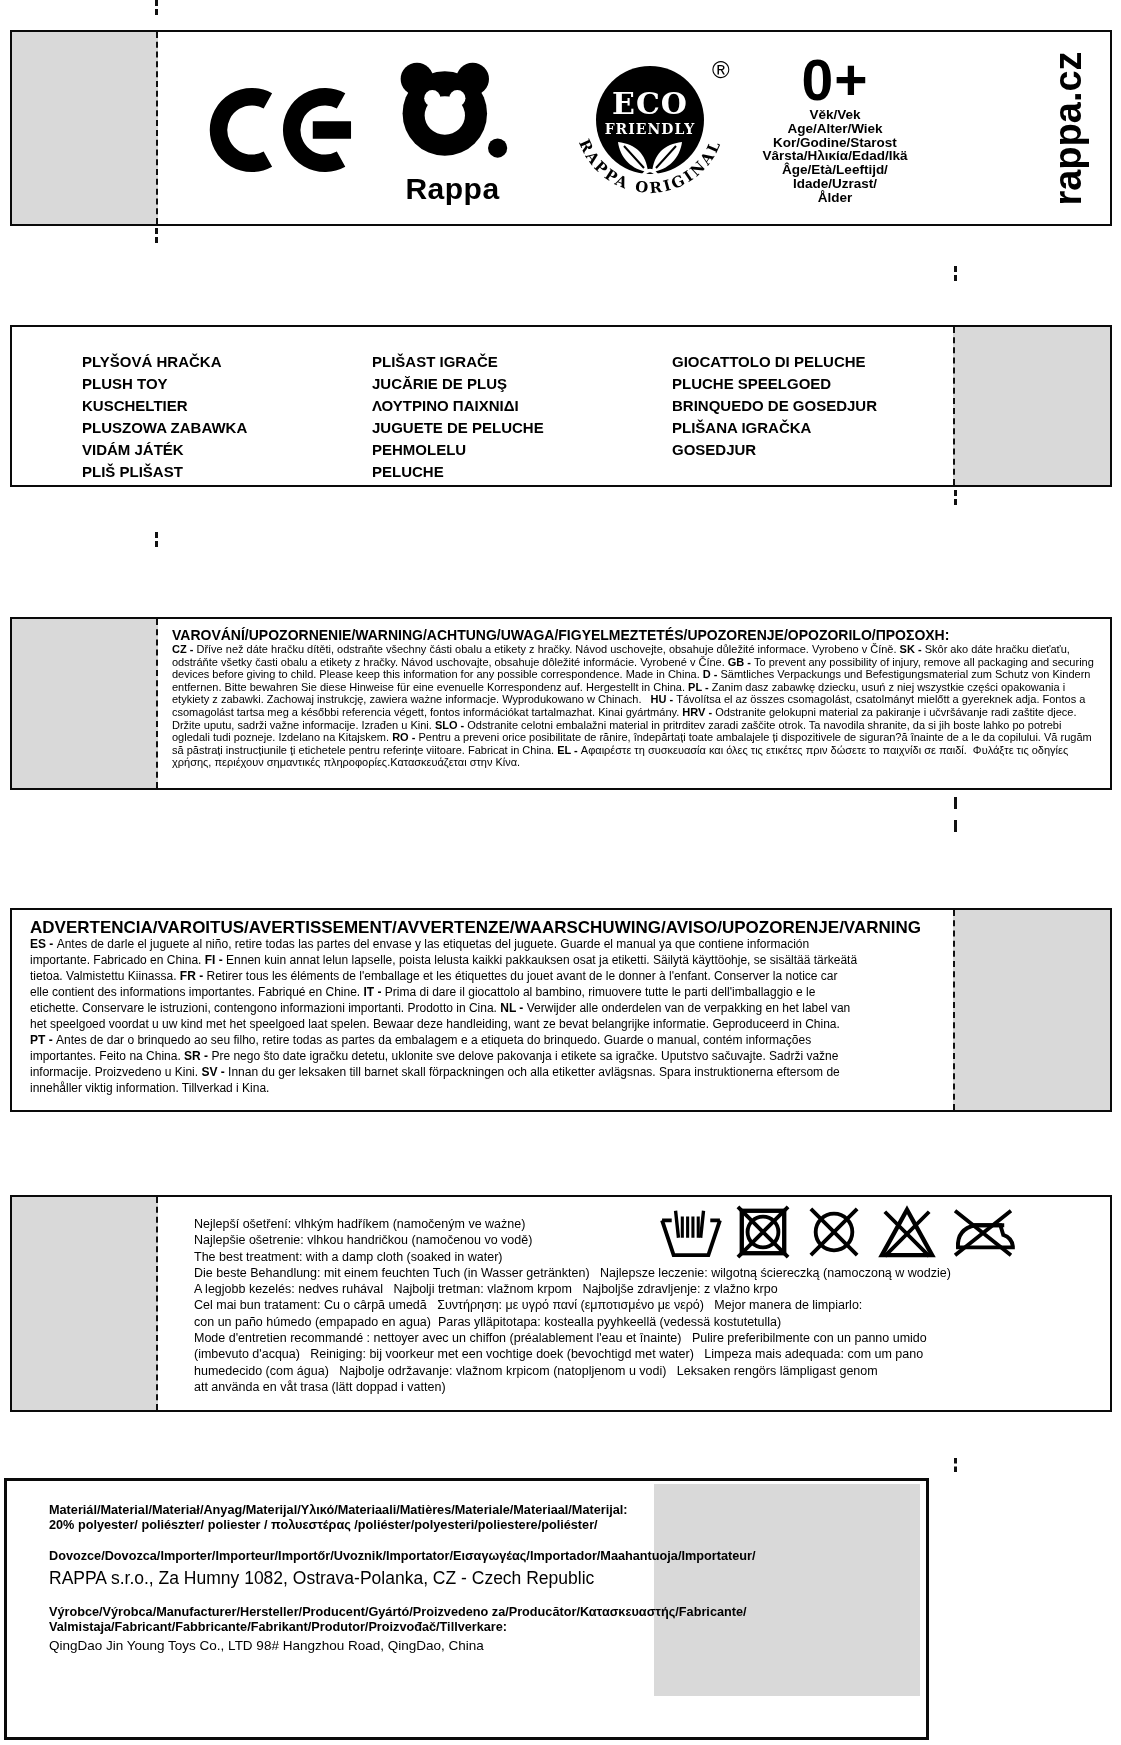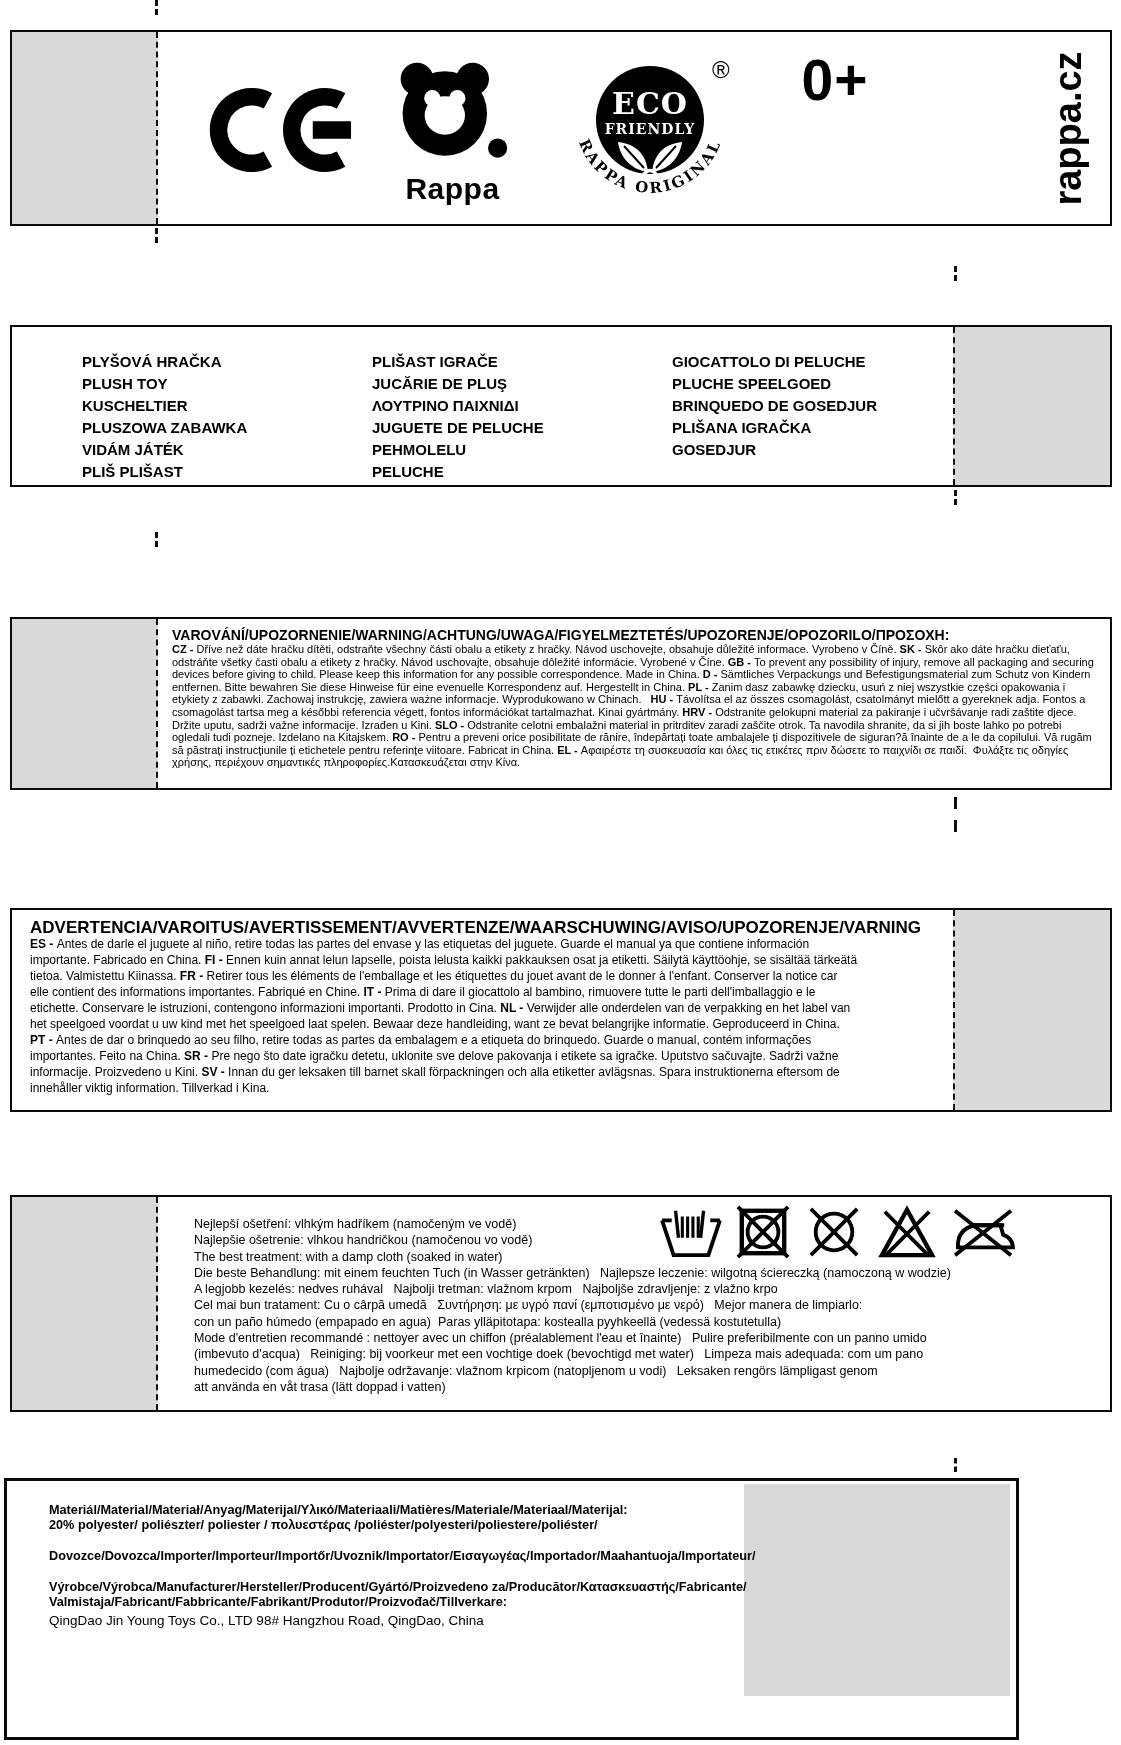--- a/index.html
+++ b/index.html
@@ -96,20 +96,29 @@
       </g>
       <path id="ecoArc" d="M 4 84 A 75 75 0 0 0 152 84" fill="none"></path>
       <text class="serif" font-size="15" font-weight="bold" letter-spacing="2.5" fill="#000">
         <textPath href="#ecoArc" startOffset="50%" text-anchor="middle">RAPPA ORIGINAL</textPath>
       </text>
     </svg>
   </div>
 
   <div class="hdr-item age-box" style="left:728px;top:20px">
     <div class="age-big">0+</div>
+    <div>
+        <div class="age-line">Věk/Vek</div>
+        <div class="age-line">Age/Alter/Wiek</div>
+        <div class="age-line">Kor/Godine/Starost</div>
+        <div class="age-line">Vârsta/Ηλικία/Edad/Ikä</div>
+        <div class="age-line">Âge/Età/Leeftijd/</div>
+        <div class="age-line">Idade/Uzrast/</div>
+        <div class="age-line">Ålder</div>
+      </div>
   </div>
 
   <div class="website-wrap" style="left:1008px;top:0;width:96px;height:192px">
     <span class="website">rappa.cz</span>
   </div>
 </div>
 
 <div class="sec" id="s2" style="left:10px;top:325px;width:1102px;height:162px">
   <div class="ph dash-l" style="right:0;top:0;width:157px;height:100%"></div>
   <div class="pn-col" style="left:70px">
@@ -149,21 +158,21 @@
   <div class="ph dash-l" style="right:0;top:0;width:157px;height:100%"></div>
   <div class="warn-text" style="left:18px;top:10px;width:828px">
     <div class="warn-title">ADVERTENCIA/VAROITUS/AVERTISSEMENT/AVVERTENZE/WAARSCHUWING/AVISO/UPOZORENJE/VARNING</div>
     <div class="warn-body"><b>ES - </b><span>Antes de darle el juguete al niño, retire todas las partes del envase y las etiquetas del juguete. Guarde el manual ya que contiene información importante. Fabricado en China. </span><b>FI - </b><span>Ennen kuin annat lelun lapselle, poista lelusta kaikki pakkauksen osat ja etiketti. Säilytä käyttöohje, se sisältää tärkeätä tietoa. Valmistettu Kiinassa. </span><b>FR - </b><span>Retirer tous les éléments de l'emballage et les étiquettes du jouet avant de le donner à l'enfant. Conserver la notice car elle contient des informations importantes. Fabriqué en Chine. </span><b>IT - </b><span>Prima di dare il giocattolo al bambino, rimuovere tutte le parti dell'imballaggio e le etichette. Conservare le istruzioni, contengono informazioni importanti. Prodotto in Cina. </span><b>NL - </b><span>Verwijder alle onderdelen van de verpakking en het label van het speelgoed voordat u uw kind met het speelgoed laat spelen. Bewaar deze handleiding, want ze bevat belangrijke informatie. Geproduceerd in China.     </span><b>PT - </b><span>Antes de dar o brinquedo ao seu filho, retire todas as partes da embalagem e a etiqueta do brinquedo. Guarde o manual, contém informações importantes. Feito na China. </span><b>SR - </b><span>Pre nego što date igračku detetu, uklonite sve delove pakovanja i etikete sa igračke. Uputstvo sačuvajte. Sadrži važne informacije. Proizvedeno u Kini. </span><b>SV - </b><span>Innan du ger leksaken till barnet skall förpackningen och alla etiketter avlägsnas. Spara instruktionerna eftersom de innehåller viktig information. Tillverkad i Kina.</span></div>
   </div>
 </div>
 
 <div class="sec" id="s5" style="left:10px;top:1195px;width:1102px;height:217px;overflow:hidden">
   <div class="ph dash-r" style="left:0;top:0;width:146px;height:100%"></div>
   <div style="position:absolute;left:182px;top:19px;width:915px">
-      <div class="care-line">Nejlepší ošetření: vlhkým hadříkem (namočeným ve vodě)</div>
+      <div class="care-line">Nejlepší ošetření: vlhkým hadříkem (namočeným ve ważne)</div>
       <div class="care-line">Najlepšie ošetrenie: vlhkou handričkou (namočenou vo vodě)</div>
       <div class="care-line">The best treatment: with a damp cloth (soaked in water)</div>
       <div class="care-line">Die beste Behandlung: mit einem feuchten Tuch (in Wasser getränkten)   Najlepsze leczenie: wilgotną ściereczką (namoczoną w wodzie)</div>
       <div class="care-line">A legjobb kezelés: nedves ruhával   Najbolji tretman: vlažnom krpom   Najboljše zdravljenje: z vlažno krpo</div>
       <div class="care-line">Cel mai bun tratament: Cu o cârpă umedă   Συντήρηση: με υγρό πανί (εμποτισμένο με νερό)   Mejor manera de limpiarlo:</div>
       <div class="care-line">con un paño húmedo (empapado en agua)  Paras ylläpitotapa: kostealla pyyhkeellä (vedessä kostutetulla)</div>
       <div class="care-line">Mode d'entretien recommandé : nettoyer avec un chiffon (préalablement l'eau et înainte)   Pulire preferibilmente con un panno umido</div>
       <div class="care-line">(imbevuto d'acqua)   Reiniging: bij voorkeur met een vochtige doek (bevochtigd met water)   Limpeza mais adequada: com um pano</div>
       <div class="care-line">humedecido (com água)   Najbolje održavanje: vlažnom krpicom (natopljenom u vodi)   Leksaken rengörs lämpligast genom</div>
       <div class="care-line">att använda en våt trasa (lätt doppad i vatten)</div>
@@ -189,33 +198,34 @@
       <path d="M7 7 L53 53 M53 7 L7 53" stroke="#000" stroke-width="4"></path>
     </svg>
     <svg width="66" height="54" viewBox="0 0 68 56">
       <path d="M8 44 Q7 25 26 21 L52 21 L55 31 Q64 34 65 43 L65 44 Z" fill="none" stroke="#000" stroke-width="4"></path>
       <path d="M22 21 L56 21" stroke="#000" stroke-width="4"></path>
       <path d="M5 6 L63 52 M63 6 L5 52" stroke="#000" stroke-width="4"></path>
     </svg>
   </div>
 </div>
 
-<div class="sec" id="s6" style="left:4px;top:1478px;width:1015px;height:262px;border-width:3px">
+<div class="sec" id="s6" style="left:4px;top:1478px;width:925px;height:262px;border-width:3px">
   <div class="ph" style="right:6px;top:3px;width:266px;height:212px"></div>
   <div style="position:absolute;left:42px;top:22px">
     <div class="ft-block">
       <div>
           <div class="ft-line">Materiál/Material/Materiał/Anyag/Materijal/Υλικό/Materiaali/Matières/Materiale/Materiaal/Materijal:</div>
           <div class="ft-line">20% polyester/ poliészter/ poliester / πολυεστέρας /poliéster/polyesteri/poliestere/poliéster/</div>
         </div>
     </div>
     <div class="ft-block">
       <div>
           <div class="ft-line">Dovozce/Dovozca/Importer/Importeur/Importőr/Uvoznik/Importator/Εισαγωγέας/Importador/Maahantuoja/Importateur/</div>
         </div>
+      <div class="ft-value-lg">RAPPA s.r.o., Za Humny 1082, Ostrava-Polanka, CZ - Czech Republic</div>
     </div>
     <div class="ft-block">
       <div>
           <div class="ft-line">Výrobce/Výrobca/Manufacturer/Hersteller/Producent/Gyártó/Proizvedeno za/Producător/Κατασκευαστής/Fabricante/</div>
           <div class="ft-line">Valmistaja/Fabricant/Fabbricante/Fabrikant/Produtor/Proizvođač/Tillverkare:</div>
         </div>
       <div class="ft-value-sm">QingDao Jin Young Toys Co., LTD 98# Hangzhou Road, QingDao, China</div>
     </div>
   </div>
 </div>

